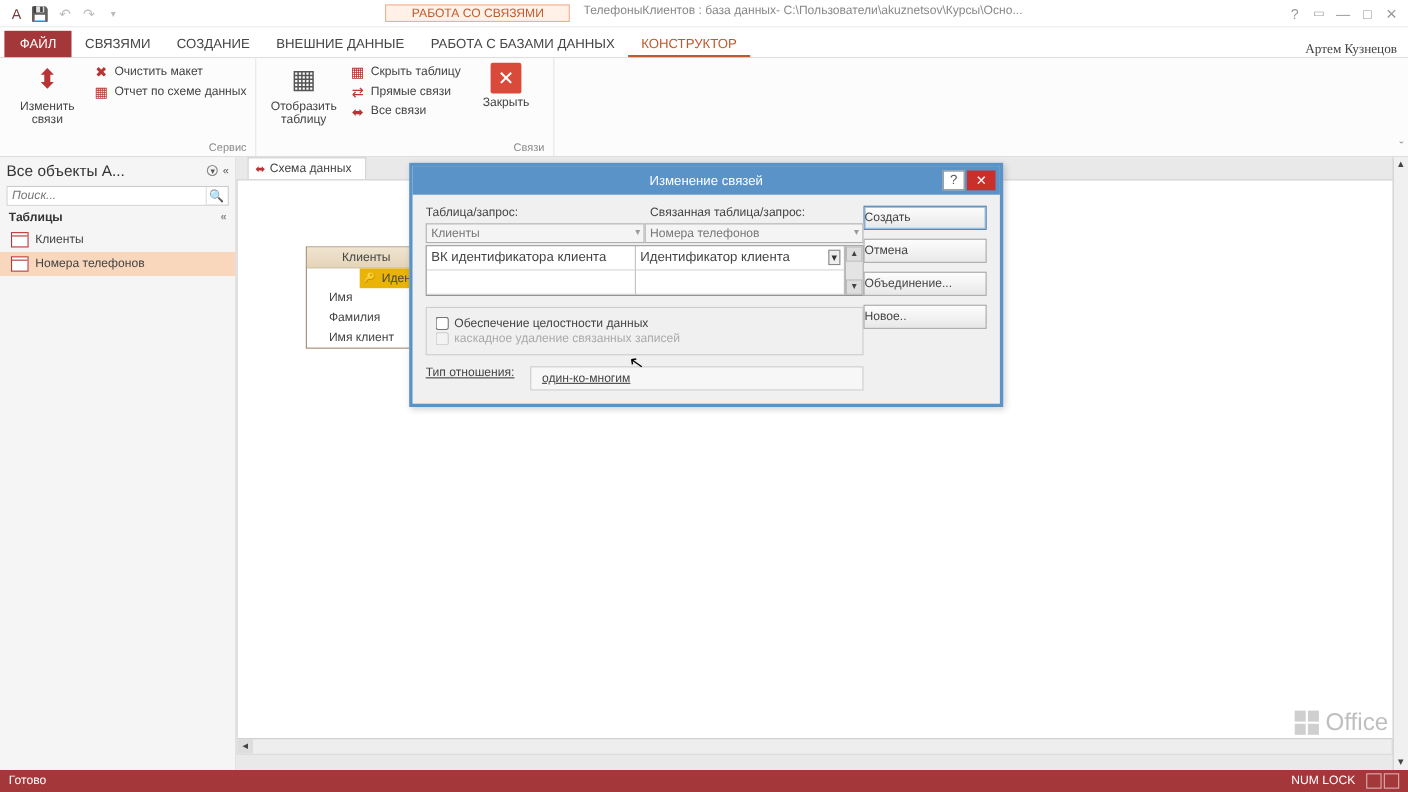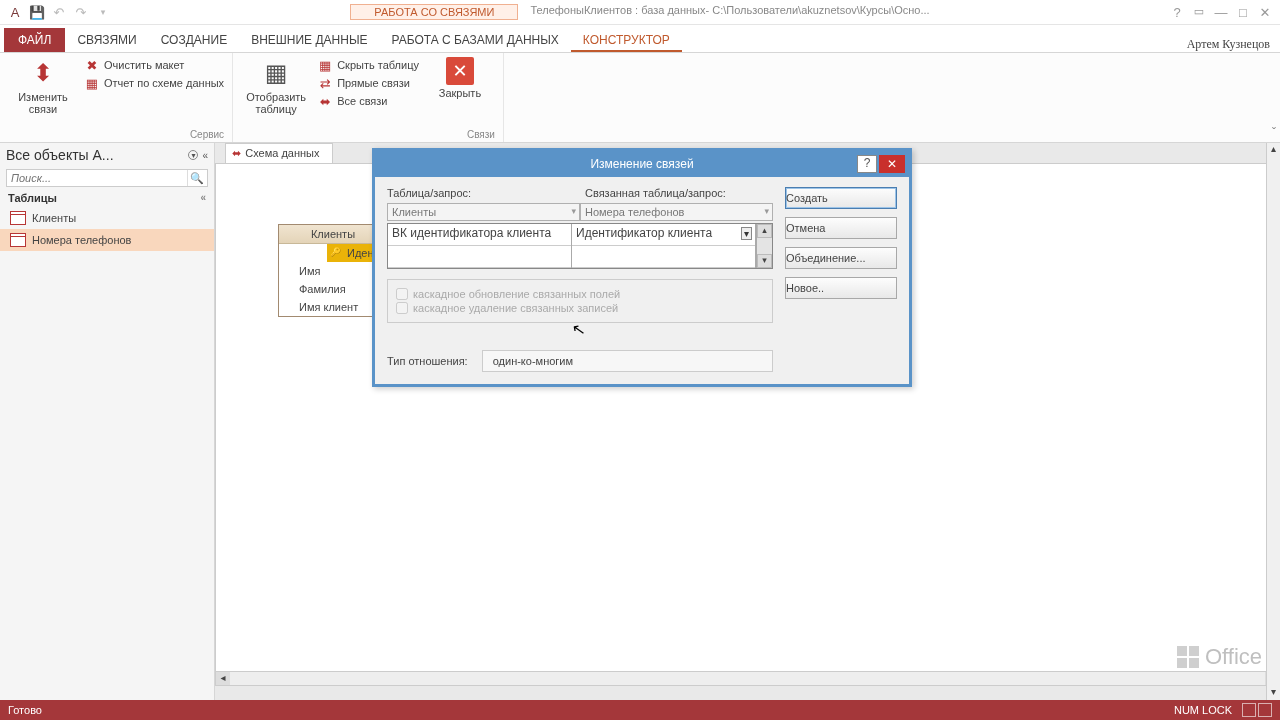--- a/index.html
+++ b/index.html
@@ -66,21 +66,21 @@
 .tblbox-hdr { background: linear-gradient(#f0e4d0,#e4d4b8); text-align: center; padding: 3px; border-bottom: 1px solid #c8b898; }
 .tblbox-row { padding: 3px 6px 3px 20px; position: relative; }
 .tblbox-row.pk { background: #eab308; margin-left: 48px; }
 .tblbox-row.pk::before { content: "🔑"; position: absolute; left: 3px; font-size: 9px; color: #c08020; }
 
 
 .dialog { position: absolute; top: 148px; left: 372px; width: 540px; background: #f0f0f0; border: 3px solid #5a93c8; box-shadow: 2px 2px 6px rgba(0,0,0,0.2); }
 .dlg-title { background: #5a93c8; color: #fff; padding: 6px 8px; text-align: center; font-size: 12px; position: relative; }
 .dlg-help { position: absolute; right: 32px; top: 4px; width: 20px; height: 18px; background: #fff; color: #555; text-align: center; font-size: 12px; border:1px solid #888;}
 .dlg-close { position: absolute; right: 4px; top: 4px; width: 26px; height: 18px; background: #c9302c; color: #fff; text-align: center; font-size: 12px; line-height:18px;}
-.dlg-body { padding: 10px 12px 12px; display: flex; gap: 12px; }
+.dlg-body { padding: 10px 12px 12px; display: flex; }
 .dlg-left { flex: 1; }
 .dlg-right { width: 112px; display: flex; flex-direction: column; gap: 8px; }
 .dbtn { border: 1px solid #a8a8a8; background: linear-gradient(#fdfdfd,#e8e8e8); padding: 4px 0; text-align: left; font-size: 11px; }
 .dbtn.primary { border: 1px solid #4a7db0; box-shadow: 0 0 0 1px #9cc4e8 inset; }
 
 .fld-labels { display: flex; gap: 10px; margin-bottom: 4px; font-size: 11px; }
 .fld-labels > div { flex: 1; }
 .combos { display: flex; gap: 0; margin-bottom: 2px; }
 .combo { flex: 1; border: 1px solid #b0b0b0; background: #f4f4f4; padding: 2px 14px 2px 4px; font-size: 11px; color: #777; position: relative; }
 .combo::after { content: "▾"; position: absolute; right: 3px; top: 2px; font-size: 9px; color: #999; }
@@ -92,21 +92,21 @@
 .gcell.dd::after { content: "▾"; position: absolute; right: 3px; top: 3px; font-size: 10px; border:1px solid #888; padding:0 2px; background:#eee; color:#333;}
 .gscroll { width: 16px; background: #eee; border-left: 1px solid #aaa; display: flex; flex-direction: column; }
 .gscroll .ar { height: 14px; text-align: center; font-size: 9px; background: #ddd; border: 1px solid #bbb; }
 .gscroll .track { flex: 1; background: #e4e4e4; }
 
 .chk-area { border: 1px solid #ccc; padding: 6px 8px; margin-top: 10px; }
 .chk { display: flex; align-items: center; gap: 5px; font-size: 11px; margin: 2px 0; }
 .chk input { width: 12px; height: 12px; }
 .chk.dis { color: #aaa; }
 
-.rel-type { display: flex; align-items: center; gap: 14px; margin-top: 27px; font-size: 11px; }
+.rel-type { display: flex; align-items: flex-start; gap: 14px; margin-top: 10px; font-size: 11px; text-decoration: underline; }
 .rel-type .val { border: 1px solid #ccc; padding: 4px 10px; flex:1; background:#f7f7f7; }
 
 
 .cursor { position: absolute; top: 320px; left: 572px; font-size: 16px; color: #000; transform: rotate(-10deg); pointer-events:none; }
 
 
 .hscroll { position: absolute; bottom: 0; left: 0; right: 0; height: 14px; background: #eee; border-top: 1px solid #ccc; display:flex; }
 .hscroll .ar { width:14px; text-align:center; font-size:10px; background:#ddd;}
 .hscroll .track { flex:1; }
 .vscroll-main { position:absolute; right:0; top:0; bottom:0; width:14px; background:#f0f0f0; border-left:1px solid #ccc; display:flex; flex-direction:column;}
@@ -292,23 +292,23 @@
           <div class="gcell dd">Идентификатор клиента</div>
           <div class="gcell"></div>
         </div>
         <div class="gscroll">
           <span class="ar">▴</span>
           <span class="track"></span>
           <span class="ar">▾</span>
         </div>
       </div>
       <div class="chk-area">
-        <label class="chk dis">
-            <input type="checkbox" disabled="" style="">
-            <span>каскадное обновление связанных полей</span>
+        <label class="chk">
+            <input type="checkbox" style="">
+            <span>Обеспечение целостности данных</span>
           </label>
         <label class="chk dis">
             <input type="checkbox" disabled="" style="">
             <span>каскадное удаление связанных записей</span>
           </label>
       </div>
       <div class="rel-type">
         <span>Тип отношения:</span>
         <span class="val">один-ко-многим</span>
       </div>

